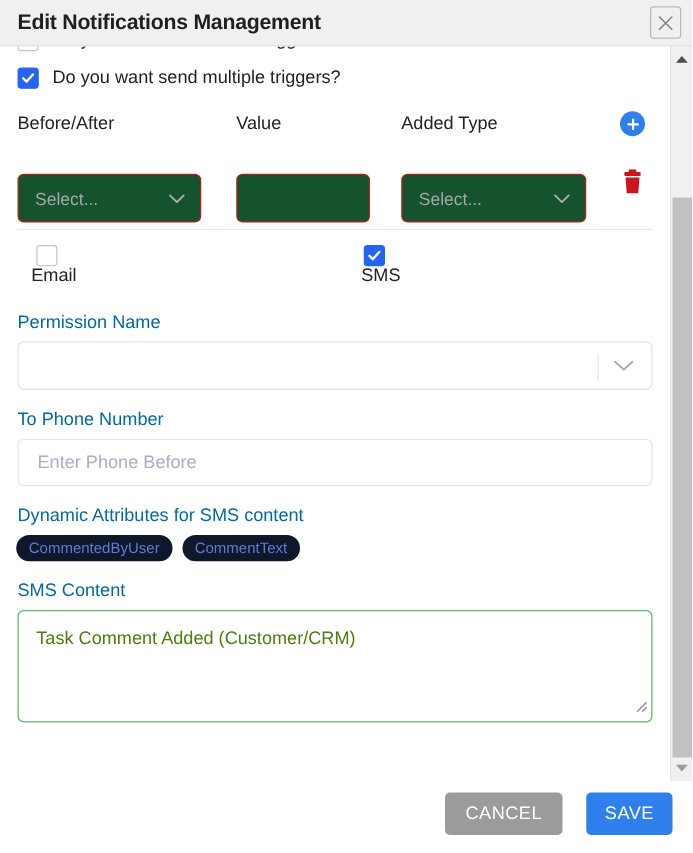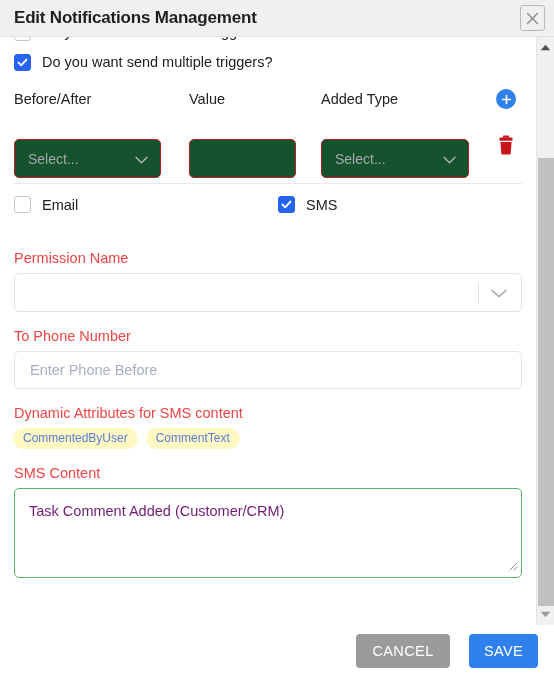--- a/index.html
+++ b/index.html
@@ -181,29 +181,30 @@
   .es-row {
     position: relative;
     height: 38px;
     margin-top: 12px;
   }
   .es-item {
     position: absolute;
     top: 0;
     display: flex;
     align-items: center;
+    flex-direction: column;
   }
   .es-email { left: 14px; }
   .es-sms   { left: 278px; }
 
   
   .flabel {
     margin: 16px 0 7px 14px;
     font-size: 14.5px;
-    color: #ef4444;
+    color: #0369a1;
   }
   .big-field {
     position: relative;
     margin: 0 14px;
     height: 39px;
     border: 1px solid #e3e3e6;
     border-radius: 5px;
     background: #fff;
     display: flex;
     align-items: center;
@@ -244,21 +245,21 @@
   }
 
   
   .tag-row {
     margin: 7px 0 0 13px;
     display: flex;
     gap: 8px;
     flex-wrap: wrap;
   }
   .tag {
-    background: #fef9c3;
+    background: #0f172a;
     color: #5b7cd8;
     font-size: 12px;
     border-radius: 11px;
     padding: 3px 10px 4px 10px;
     white-space: nowrap;
     cursor: pointer;
   }
 
   
   .ta-wrap {
@@ -266,21 +267,21 @@
     margin: 6px 14px 0 14px;
     height: 90px;
     border: 1px solid #56b868;
     border-radius: 5px;
     background: #fff;
     cursor: text;
   }
   .ta-text {
     padding: 13px 14px 0 14px;
     font-size: 14.5px;
-    color: #701a75;
+    color: #4d7c0f;
     line-height: 1.35;
   }
   .ta-grip {
     position: absolute;
     right: 3px;
     bottom: 2px;
   }
 
   
   .scrollbar {

